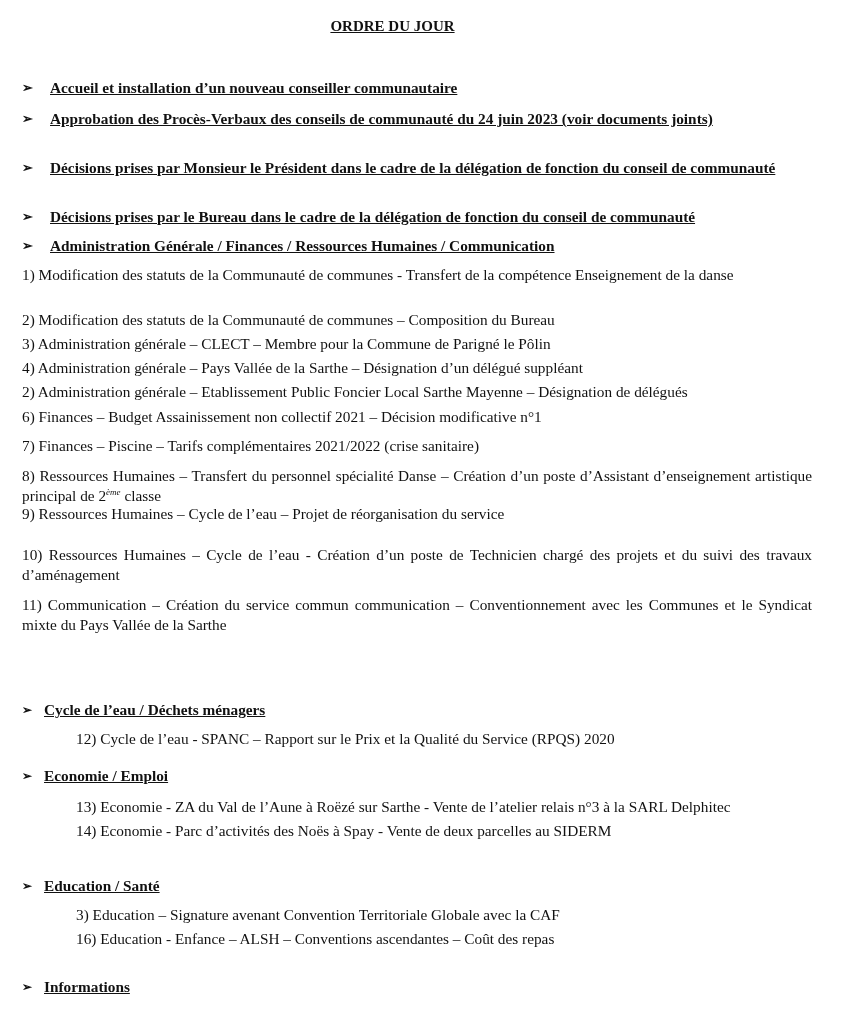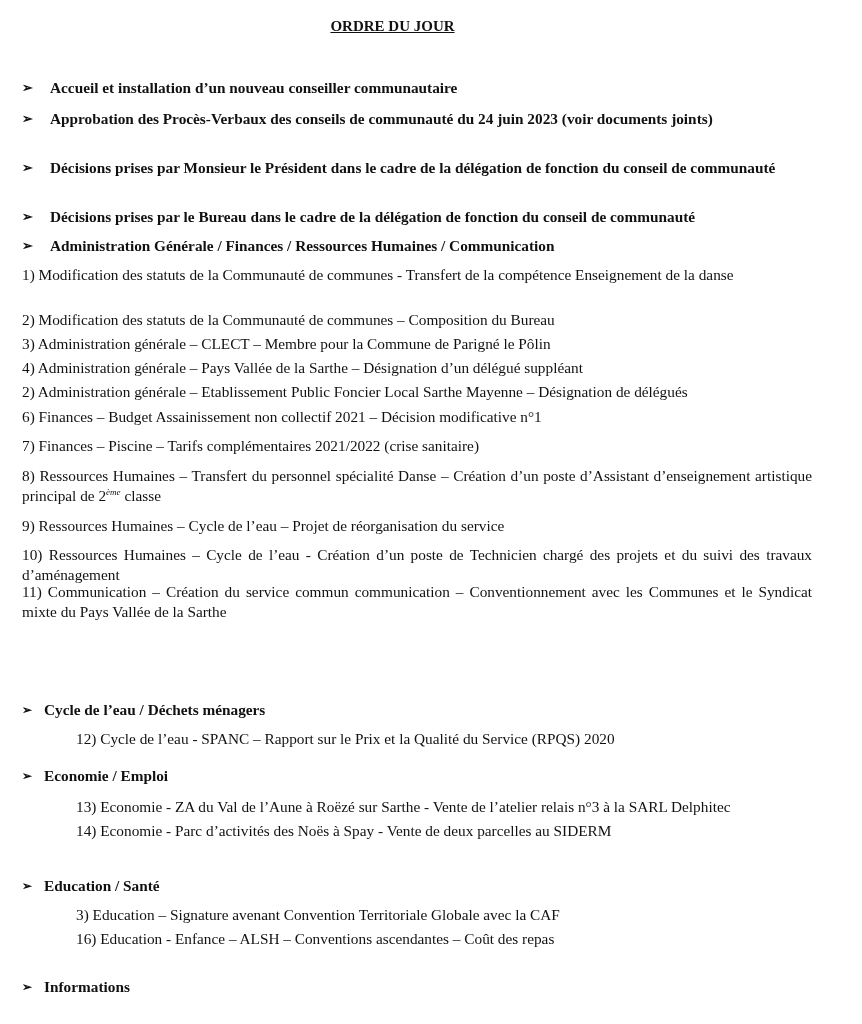--- a/index.html
+++ b/index.html
@@ -10,21 +10,21 @@
   .title {
     position: absolute; top: 18px; left: 0; width: 785px; text-align: center;
     font-weight: bold; font-size: 15px; text-decoration: underline;
   }
   .sec {
     position: absolute; left: 22px; width: 800px;
     font-weight: bold; font-size: 15.3px; line-height: 20px;
     display: flex;
   }
   .sec .arrow { width: 28px; flex: none; font-size: 13px; }
-  .sec .txt { text-align: justify; flex: 1; }
+  .sec .txt { text-decoration: underline; text-align: justify; flex: 1; }
   .sec.small .arrow { width: 22px; font-size: 12px; }
   .item {
     position: absolute; left: 22px; width: 790px;
     font-size: 15.3px; line-height: 20px; text-align: justify;
   }
   .item.ind { left: 36px; margin-left: 40px; }
   sup { font-size: 9px; line-height: 0; font-style: italic; }
 </style>
 </head>
 <body>
@@ -55,23 +55,23 @@
 <div class="item" style="top:265px">1) Modification des statuts de la Communauté de communes - Transfert de la compétence Enseignement de la danse</div>
 <div class="item" style="top:310px">2)  Modification des statuts de la Communauté de communes – Composition du Bureau</div>
 <div class="item" style="top:334px">3) Administration générale – CLECT – Membre pour la Commune de Parigné le Pôlin</div>
 <div class="item" style="top:358px">4) Administration générale – Pays Vallée de la Sarthe – Désignation d’un délégué suppléant</div>
 <div class="item" style="top:382px">2) Administration générale – Etablissement Public Foncier Local Sarthe Mayenne – Désignation de délégués</div>
 <div class="item" style="top:407px">6) Finances – Budget Assainissement non collectif 2021 – Décision modificative n°1</div>
 <div class="item" style="top:436px">7) Finances – Piscine – Tarifs complémentaires 2021/2022 (crise sanitaire)</div>
 <div class="item" style="top:466px">
   <span>8) Ressources Humaines – Transfert du personnel spécialité Danse – Création d’un poste d’Assistant d’enseignement artistique principal de 2</span><sup>ème</sup><span> classe</span>
 </div>
-<div class="item" style="top:516px">9) Ressources Humaines – Cycle de l’eau – Projet de réorganisation du service</div>
+<div class="item" style="top:504px">9) Ressources Humaines – Cycle de l’eau – Projet de réorganisation du service</div>
 <div class="item" style="top:545px">10) Ressources Humaines – Cycle de l’eau - Création d’un poste de Technicien chargé des projets et du suivi des travaux d’aménagement</div>
-<div class="item" style="top:582px">11) Communication – Création du service commun communication – Conventionnement avec les Communes et le Syndicat mixte du Pays Vallée de la Sarthe</div>
+<div class="item" style="top:595px">11) Communication – Création du service commun communication – Conventionnement avec les Communes et le Syndicat mixte du Pays Vallée de la Sarthe</div>
 
 <div class="sec small" style="top:700px">
   <span class="arrow">➢</span>
   <span class="txt">Cycle de l’eau / Déchets ménagers</span>
 </div>
 <div class="item ind" style="top:729px">12) Cycle de l’eau - SPANC – Rapport sur le Prix et la Qualité du Service (RPQS) 2020</div>
 
 <div class="sec small" style="top:766px">
   <span class="arrow">➢</span>
   <span class="txt">Economie / Emploi</span>

